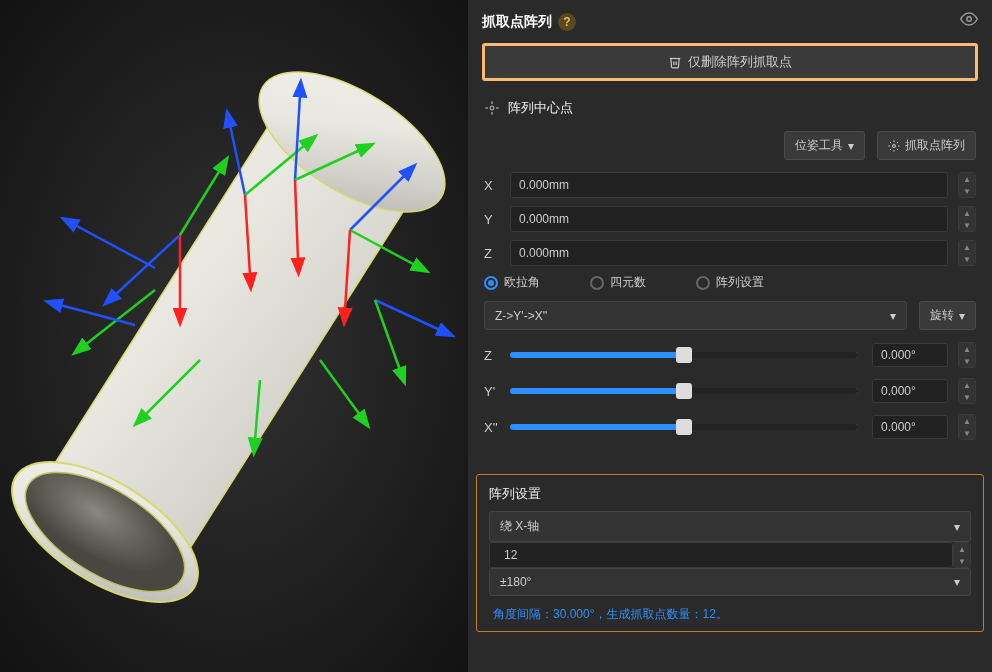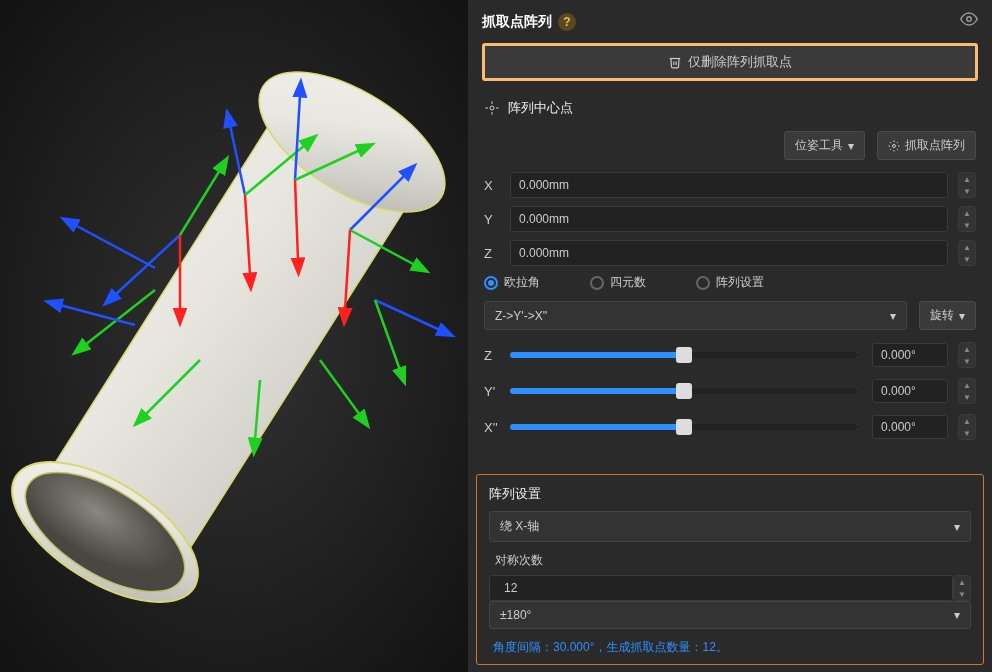--- a/index.html
+++ b/index.html
@@ -471,21 +471,20 @@
   </div>
 
   <div class="array-section">
     <div class="array-title">阵列设置</div>
 
     <div class="select">
       <span>绕 X-轴</span>
       <span>▾</span>
     </div>
 
-    <div class="sub-label">对称次数</div>
     <div style="display:flex;gap:0">
       <input class="coord-input" style="padding-left: 14px;" value="12">
       <div class="spinner">
         <div class="spin-btn">▲</div>
           <div class="spin-btn">▼</div>
       </div>
     </div>
 
     <div class="select">
       <span>±180°</span>

